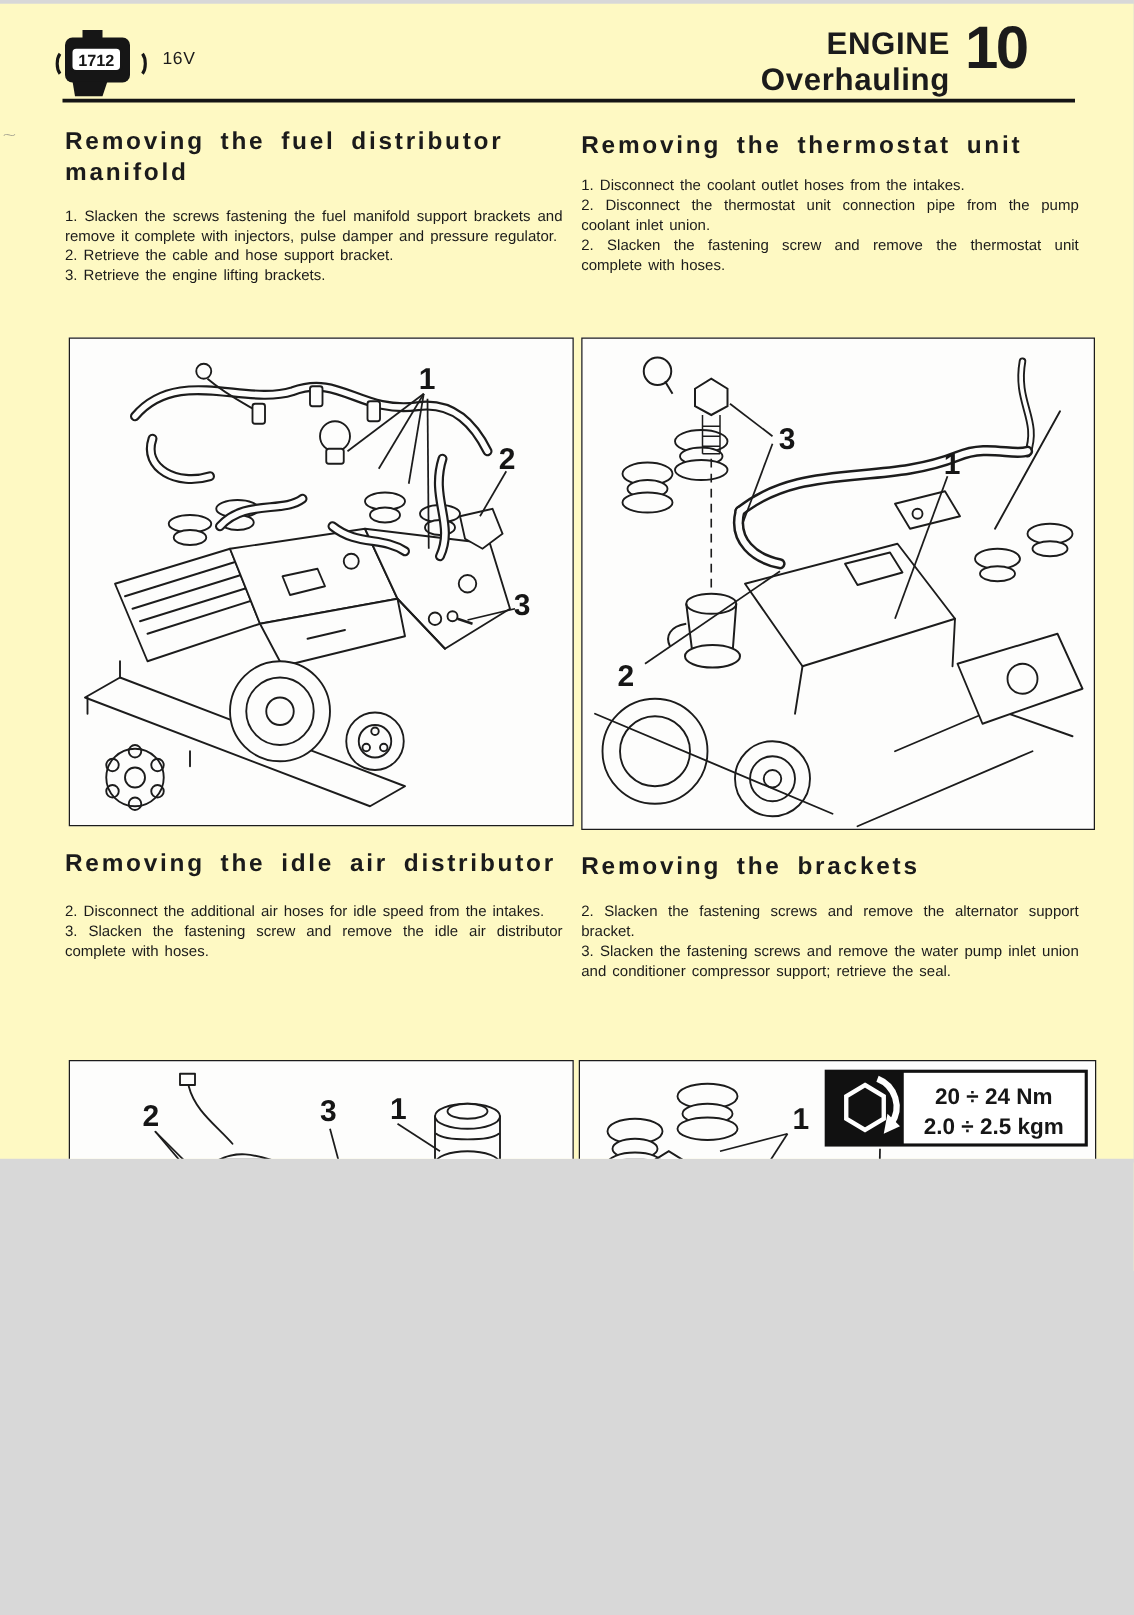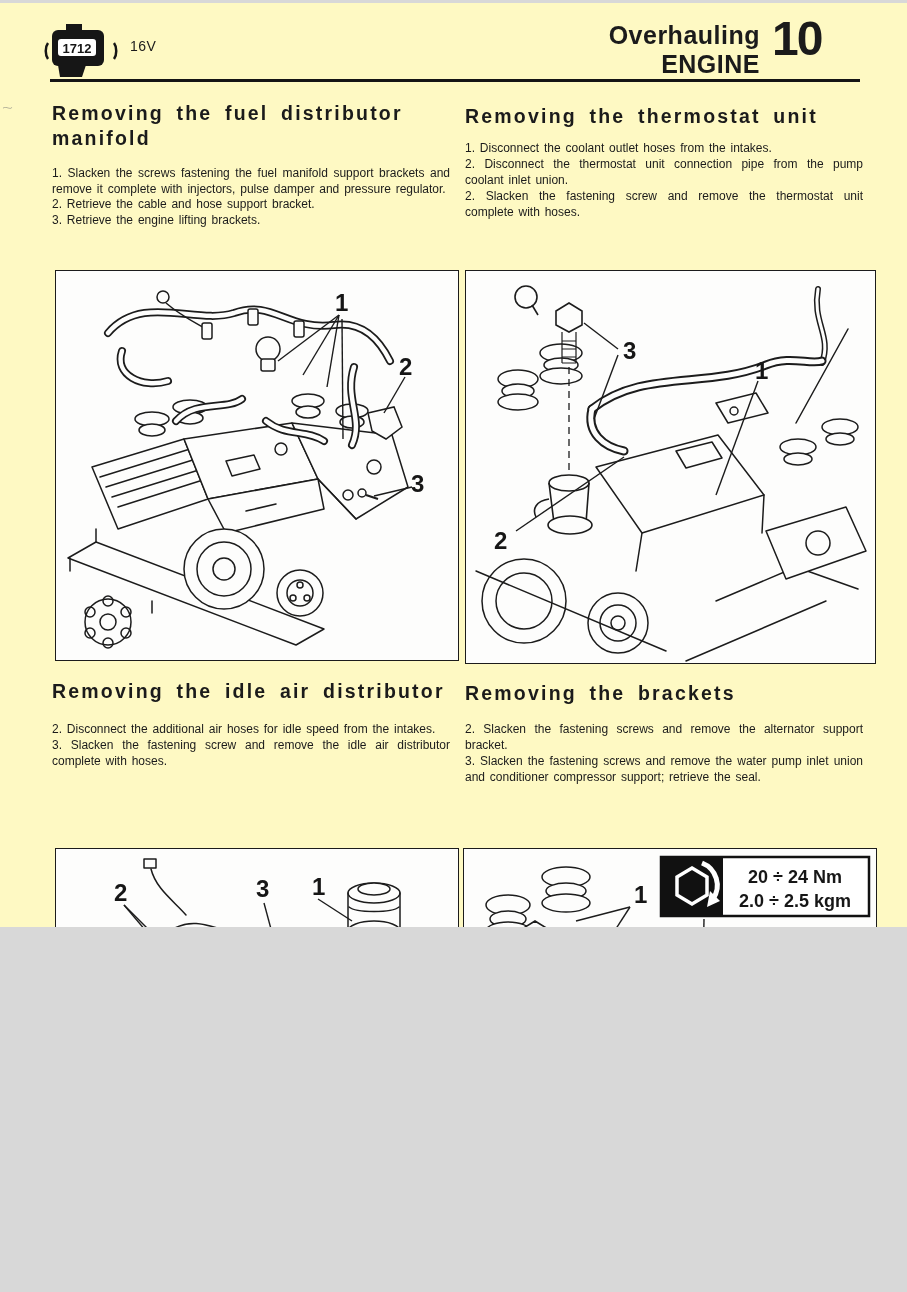--- a/index.html
+++ b/index.html
@@ -36,22 +36,22 @@
       <rect x="24" y="3" width="16" height="9" fill="#161616"></rect>
       <rect x="10" y="9" width="52" height="36" rx="6" fill="#161616"></rect>
       <path d="M16,44 L44,44 L40,56 L18,56 Z" fill="#161616"></path>
       <rect x="15" y="17" width="40" height="19" rx="4" fill="#ffffff" stroke="#161616" stroke-width="2"></rect>
       <text x="35" y="31.5" text-anchor="middle" font-size="13" font-weight="bold" fill="#161616" font-family="Liberation Sans, sans-serif">1712</text>
     </svg>
   </div>
   <div class="abs hdr-variant" style="left:130px;top:35px;">16V</div>
 
   <div class="abs hdr-title" style="left:560px;top:18px;width:200px;">
+    <div>ENGINE</div>
     <div>Overhauling</div>
-    <div>ENGINE</div>
   </div>
   <div class="abs hdr-chapter" style="left:772px;top:14px;">10</div>
 
   <div class="abs rule" style="left:50px;top:76px;width:810px;"></div>
   <div class="abs artifact" style="left:2px;top:96px;">⁓</div>
 
   <div class="abs" style="left:52px;top:98px;width:398px;">
     <div class="sec-h">Removing the fuel distributor manifold</div>
     <div class="steps" style="margin-top:14px;">
       <p>1. Slacken the screws fastening the fuel manifold support brackets and remove it complete with injectors, pulse damper and pressure regulator.</p>

